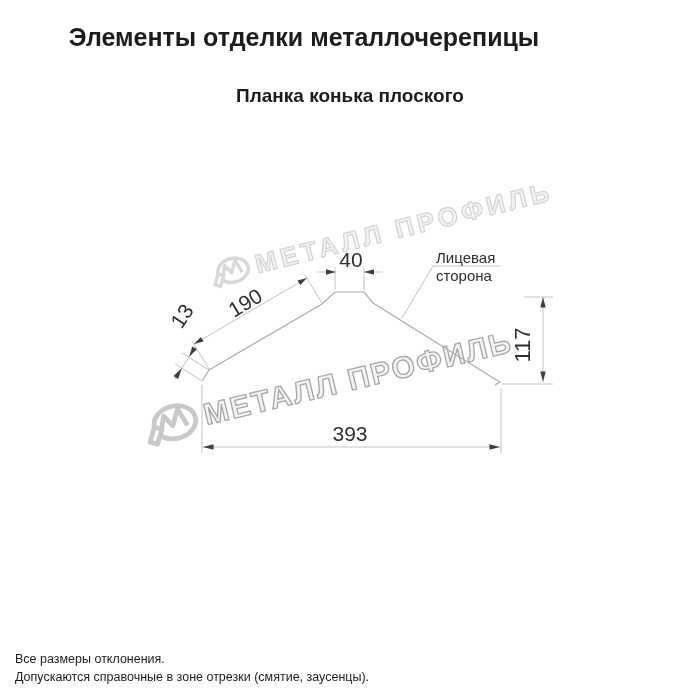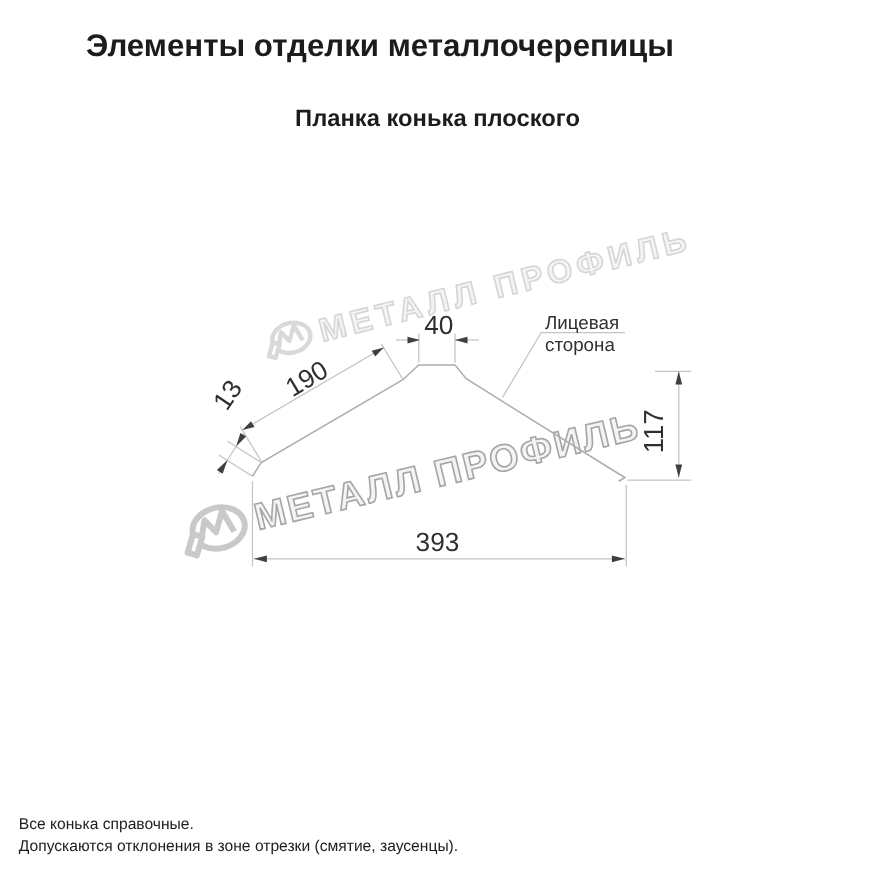--- a/index.html
+++ b/index.html
@@ -121,17 +121,17 @@
       <text x="350" y="441">393</text>
     </g>
 
     <g fill="#2f2f2f" font-size="15">
       <text x="436" y="263">Лицевая</text>
       <text x="436" y="281">сторона</text>
     </g>
   </svg>
 
   <div class="footer">
-    <div>Все конька справочные.</div>
-    <div>Допускаются отклонения в зоне отрезки (смятие, заусенцы).</div>
+    <div>Все размеры отклонения.</div>
+    <div>Допускаются справочные в зоне отрезки (смятие, заусенцы).</div>
   </div>
 
 </div>
 
 </body></html>

